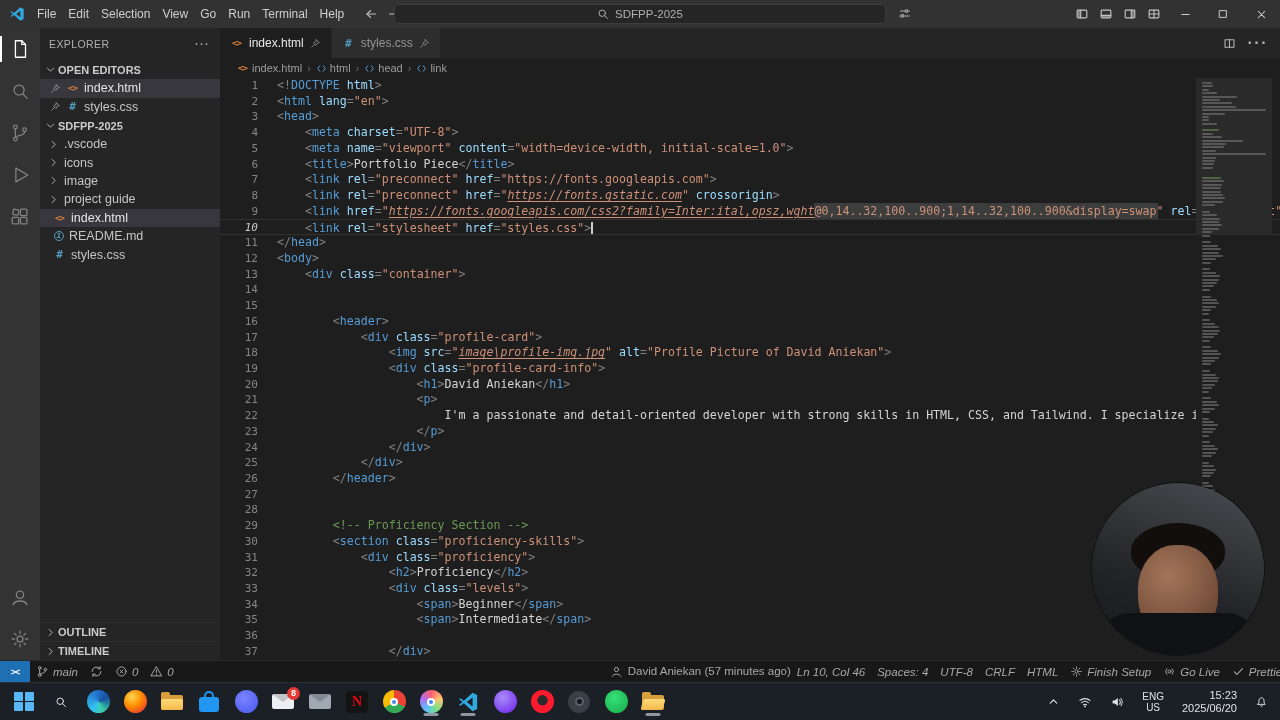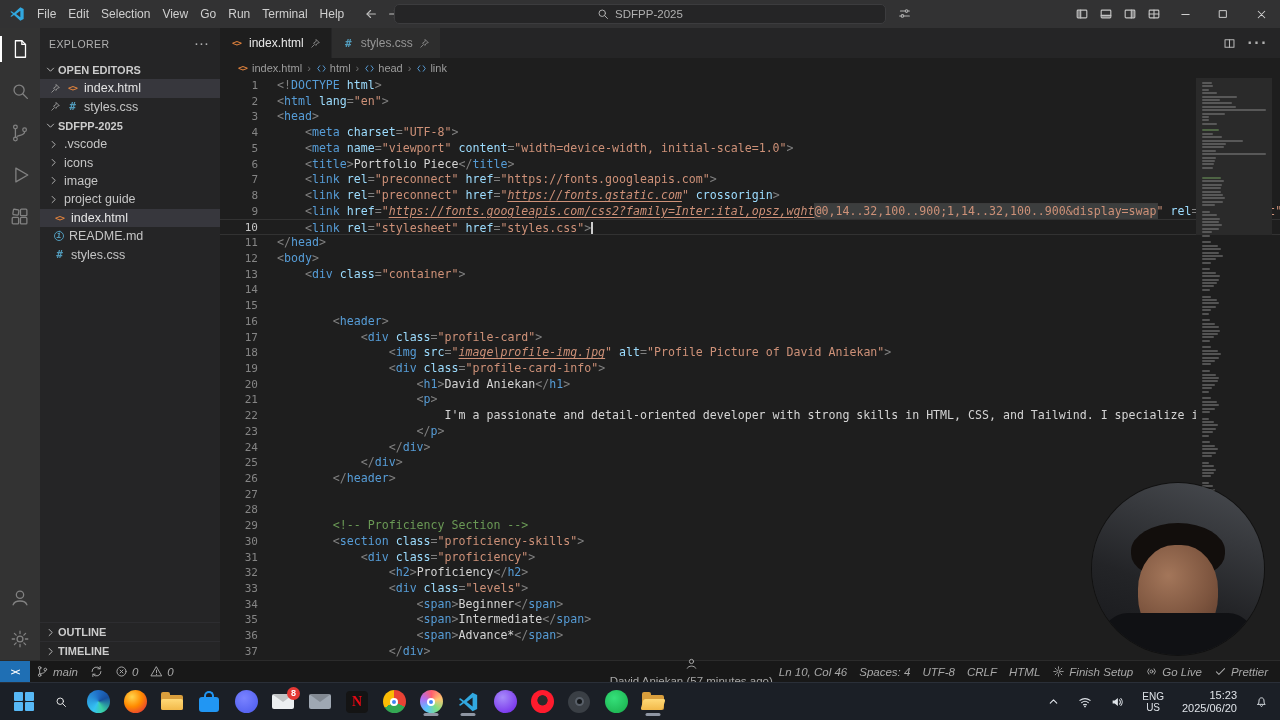--- a/index.html
+++ b/index.html
@@ -59,40 +59,40 @@
   .tab.active{background:#1e1e1e;color:#e8e8e8;}
   .tab .pin{color:#8a8a8a;}
   .tab-actions{margin-left:auto;display:flex;align-items:center;gap:12px;padding-right:12px;color:#b5b5b5;}
   .breadcrumbs{height:20px;display:flex;align-items:center;gap:5px;padding-left:16px;font-size:11px;color:#9d9d9d;background:#1e1e1e;flex:none;}
   .bc-item{display:flex;align-items:center;gap:3px;}
   .bc-sep{color:#6e6e6e;}
   .code-area{flex:1;position:relative;overflow:hidden;font-family:"DejaVu Sans Mono","Liberation Mono",monospace;font-size:11.6px;}
   .code-line{display:flex;height:15.73px;line-height:15.73px;white-space:pre;}
   .code-line.cur{border-top:1px solid #323232;border-bottom:1px solid #323232;}
   .ln{flex:none;width:38px;text-align:right;color:#858585;font-size:11px;}
-  .cur .ln{color:#c6c6c6;}
+  .cur .ln{color:#c6c6c6;font-style:italic;}
   .lc{padding-left:19px;}
   .tk-p{color:#808080}.tk-t{color:#569cd6}.tk-a{color:#9cdcfe}.tk-s{color:#ce9178}
   .tk-x{color:#d4d4d4}.tk-c{color:#6a9955}
   .tk-sl{color:#ce9178;text-decoration:underline;text-underline-offset:2px;font-style:italic;}
   .tk-sh{color:#ce9178;background:rgba(90,93,94,.5);box-shadow:0 0 0 1px rgba(128,128,128,.3);}
   .caret{display:inline-block;width:1.5px;height:12px;background:#ccc;transform:translateY(2px);}
   .minimap{position:absolute;top:0;right:8px;width:76px;bottom:0;background:#1e1e1e;z-index:2;padding-top:4px;}
   .mm-slider{position:absolute;left:0;right:0;top:0;height:157px;background:rgba(121,121,121,.14);}
   .mm-line{height:2px;margin:0 6px 1.4px 6px;background:rgba(210,210,210,.30);border-radius:1px;}
   .mm-line.cm{background:rgba(106,153,85,.55);}
 
   
   .statusbar{height:22px;background:#181818;border-top:1px solid #2b2b2b;display:flex;align-items:center;font-size:11.5px;color:#a8a8a8;z-index:6;position:relative;}
   .remote{width:30px;height:100%;background:#1f6fb4;color:#fff;display:flex;align-items:center;justify-content:center;
     font-size:9px;font-weight:700;letter-spacing:-1px;flex:none;}
   .sb-left,.sb-right{display:flex;align-items:center;height:100%;font-style:italic;}
   .sb-right{padding-right:6px;}
   .sb-item{display:inline-flex;align-items:center;gap:4px;padding:0 6px;height:22px;white-space:nowrap;}
-  .sb-center{display:flex;align-items:center;gap:5px;margin-left:430px;margin-right:auto;white-space:nowrap;flex-direction:column;}
+  .sb-center{display:flex;align-items:flex-start;gap:5px;margin-left:430px;margin-right:auto;white-space:nowrap;}
 
   
   .taskbar{position:relative;height:38px;background:#1b1f26;border-top:1px solid #2a2f38;display:flex;align-items:center;padding-left:10px;z-index:10;}
   .tb-apps{display:flex;gap:9px;align-items:center;}
   .app{position:relative;width:28px;height:28px;display:flex;align-items:center;justify-content:center;border-radius:4px;}
   .app .dash{position:absolute;bottom:0;left:50%;transform:translateX(-50%);width:15px;height:2.5px;border-radius:2px;background:#8f96a3;}
   .badge{position:absolute;top:-1px;right:-3px;min-width:13px;height:13px;border-radius:7px;background:#e53935;color:#fff;
     font-size:9px;font-weight:700;display:flex;align-items:center;justify-content:center;padding:0 2px;}
   .wl{display:grid;grid-template-columns:9px 9px;grid-template-rows:9px 9px;gap:1.5px;}
   .wl i{background:#57b8f5;border-radius:1px;}
@@ -484,21 +484,21 @@
             <div class="code-line"><span class="ln">26</span><span class="lc"><span class="tk-x">        </span><span class="tk-p">&lt;/</span><span class="tk-t">header</span><span class="tk-p">&gt;</span></span></div>
             <div class="code-line"><span class="ln">27</span><span class="lc"></span></div>
             <div class="code-line"><span class="ln">28</span><span class="lc"></span></div>
             <div class="code-line"><span class="ln">29</span><span class="lc"><span class="tk-x">        </span><span class="tk-c">&lt;!-- Proficiency Section --&gt;</span></span></div>
             <div class="code-line"><span class="ln">30</span><span class="lc"><span class="tk-x">        </span><span class="tk-p">&lt;</span><span class="tk-t">section</span><span class="tk-a"> class</span><span class="tk-p">=</span><span class="tk-s">"proficiency-skills"</span><span class="tk-p">&gt;</span></span></div>
             <div class="code-line"><span class="ln">31</span><span class="lc"><span class="tk-x">            </span><span class="tk-p">&lt;</span><span class="tk-t">div</span><span class="tk-a"> class</span><span class="tk-p">=</span><span class="tk-s">"proficiency"</span><span class="tk-p">&gt;</span></span></div>
             <div class="code-line"><span class="ln">32</span><span class="lc"><span class="tk-x">                </span><span class="tk-p">&lt;</span><span class="tk-t">h2</span><span class="tk-p">&gt;</span><span class="tk-x">Proficiency</span><span class="tk-p">&lt;/</span><span class="tk-t">h2</span><span class="tk-p">&gt;</span></span></div>
             <div class="code-line"><span class="ln">33</span><span class="lc"><span class="tk-x">                </span><span class="tk-p">&lt;</span><span class="tk-t">div</span><span class="tk-a"> class</span><span class="tk-p">=</span><span class="tk-s">"levels"</span><span class="tk-p">&gt;</span></span></div>
             <div class="code-line"><span class="ln">34</span><span class="lc"><span class="tk-x">                    </span><span class="tk-p">&lt;</span><span class="tk-t">span</span><span class="tk-p">&gt;</span><span class="tk-x">Beginner</span><span class="tk-p">&lt;/</span><span class="tk-t">span</span><span class="tk-p">&gt;</span></span></div>
             <div class="code-line"><span class="ln">35</span><span class="lc"><span class="tk-x">                    </span><span class="tk-p">&lt;</span><span class="tk-t">span</span><span class="tk-p">&gt;</span><span class="tk-x">Intermediate</span><span class="tk-p">&lt;/</span><span class="tk-t">span</span><span class="tk-p">&gt;</span></span></div>
-            <div class="code-line"><span class="ln">36</span><span class="lc"><span class="tk-x">                    </span><span class="tk-p">&lt;</span><span class="tk-t">span</span><span class="tk-p">&gt;</span><span class="tk-x">Advance*</span><span class="tk-p">&lt;/</span><span class="tk-t">span</span><span class="tk-p">&gt;</span></span></div>
+            <div class="code-line"><span class="ln">36</span></div>
             <div class="code-line"><span class="ln">37</span><span class="lc"><span class="tk-x">                </span><span class="tk-p">&lt;/</span><span class="tk-t">div</span><span class="tk-p">&gt;</span></span></div>
           </div>
         <div class="minimap">
           <div class="mm-slider"></div>
           <div>
               <div class="mm-line" style="width: 10.3px;"></div>
               <div class="mm-line" style="width: 10.72px;"></div>
               <div class="mm-line" style="width: 6.52px;"></div>
               <div class="mm-line" style="width: 14.92px;"></div>
               <div class="mm-line" style="width: 35.08px;"></div>

